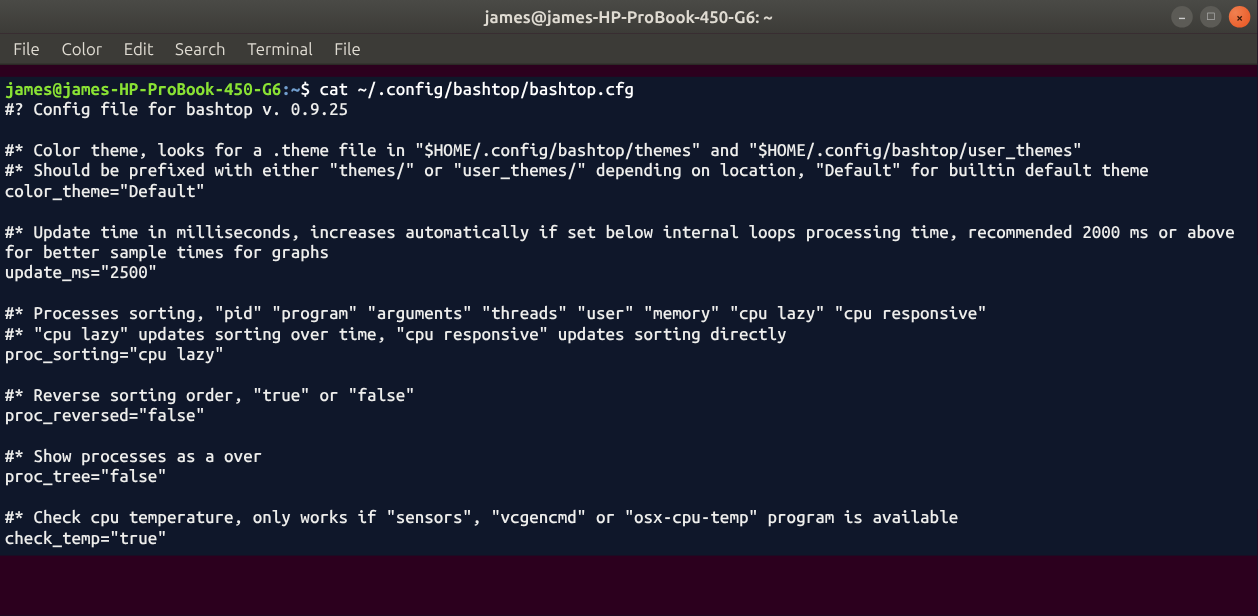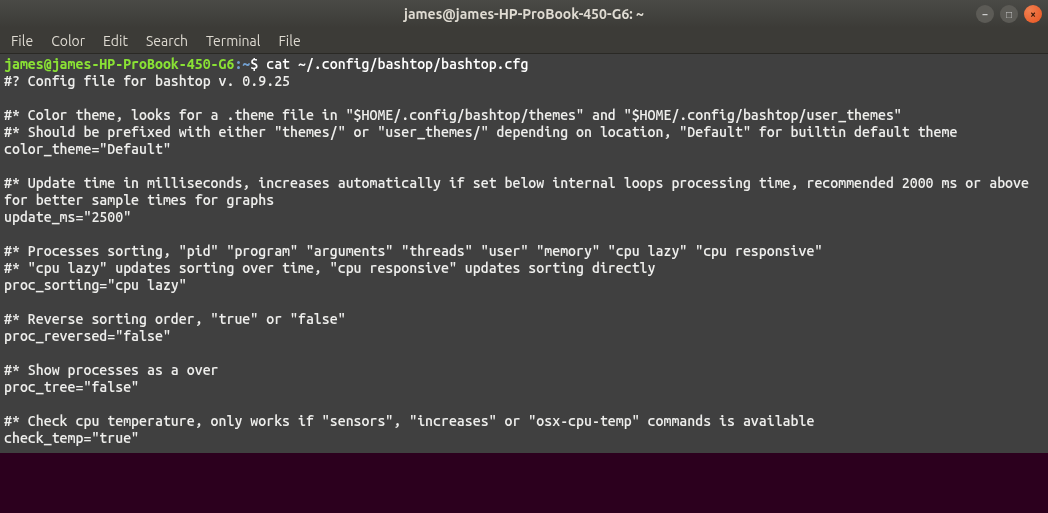--- a/index.html
+++ b/index.html
@@ -64,28 +64,29 @@
     font-family: "Ubuntu", sans-serif;
     font-size: 14px;
     color: #dfdbd2;
     border-bottom: 1px solid #2a2925;
   }
   .menu-item {
     padding: 3px 9px;
     cursor: pointer;
   }
   .terminal {
-    background: #404040;
+    background: #0f172a;
     padding: 2px 16px 6px 4px;
     font-size: 14.2px;
     line-height: 17px;
     color: #ffffff;
     font-family: "Ubuntu Mono", "DejaVu Sans Mono", monospace;
     white-space: pre;
     font-weight: 500;
+    margin-top: 10px;
   }
   .prompt-user { color: #8ae234; font-weight: bold; }
   .prompt-path { color: #729fcf; font-weight: bold; }
   .prompt-sep  { color: #729fcf; font-weight: bold; }
   .prompt-dollar { color: #ffffff; }
   .cmd-text { color: #ffffff; }
   .config-line { color: #eeeeec; }
 </style>
 </head>
 <body>
@@ -128,14 +129,14 @@
 <span class="config-line">#* Processes sorting, "pid" "program" "arguments" "threads" "user" "memory" "cpu lazy" "cpu responsive"</span>
 <span class="config-line">#* "cpu lazy" updates sorting over time, "cpu responsive" updates sorting directly</span>
 <span class="config-line">proc_sorting="cpu lazy"</span>
 <span class="config-line"></span>
 <span class="config-line">#* Reverse sorting order, "true" or "false"</span>
 <span class="config-line">proc_reversed="false"</span>
 <span class="config-line"></span>
 <span class="config-line">#* Show processes as a over</span>
 <span class="config-line">proc_tree="false"</span>
 <span class="config-line"></span>
-<span class="config-line">#* Check cpu temperature, only works if "sensors", "increases" or "osx-cpu-temp" commands is available</span>
+<span class="config-line">#* Check cpu temperature, only works if "sensors", "vcgencmd" or "osx-cpu-temp" program is available</span>
 <span class="config-line">check_temp="true"</span></div>
 
 </body></html>

